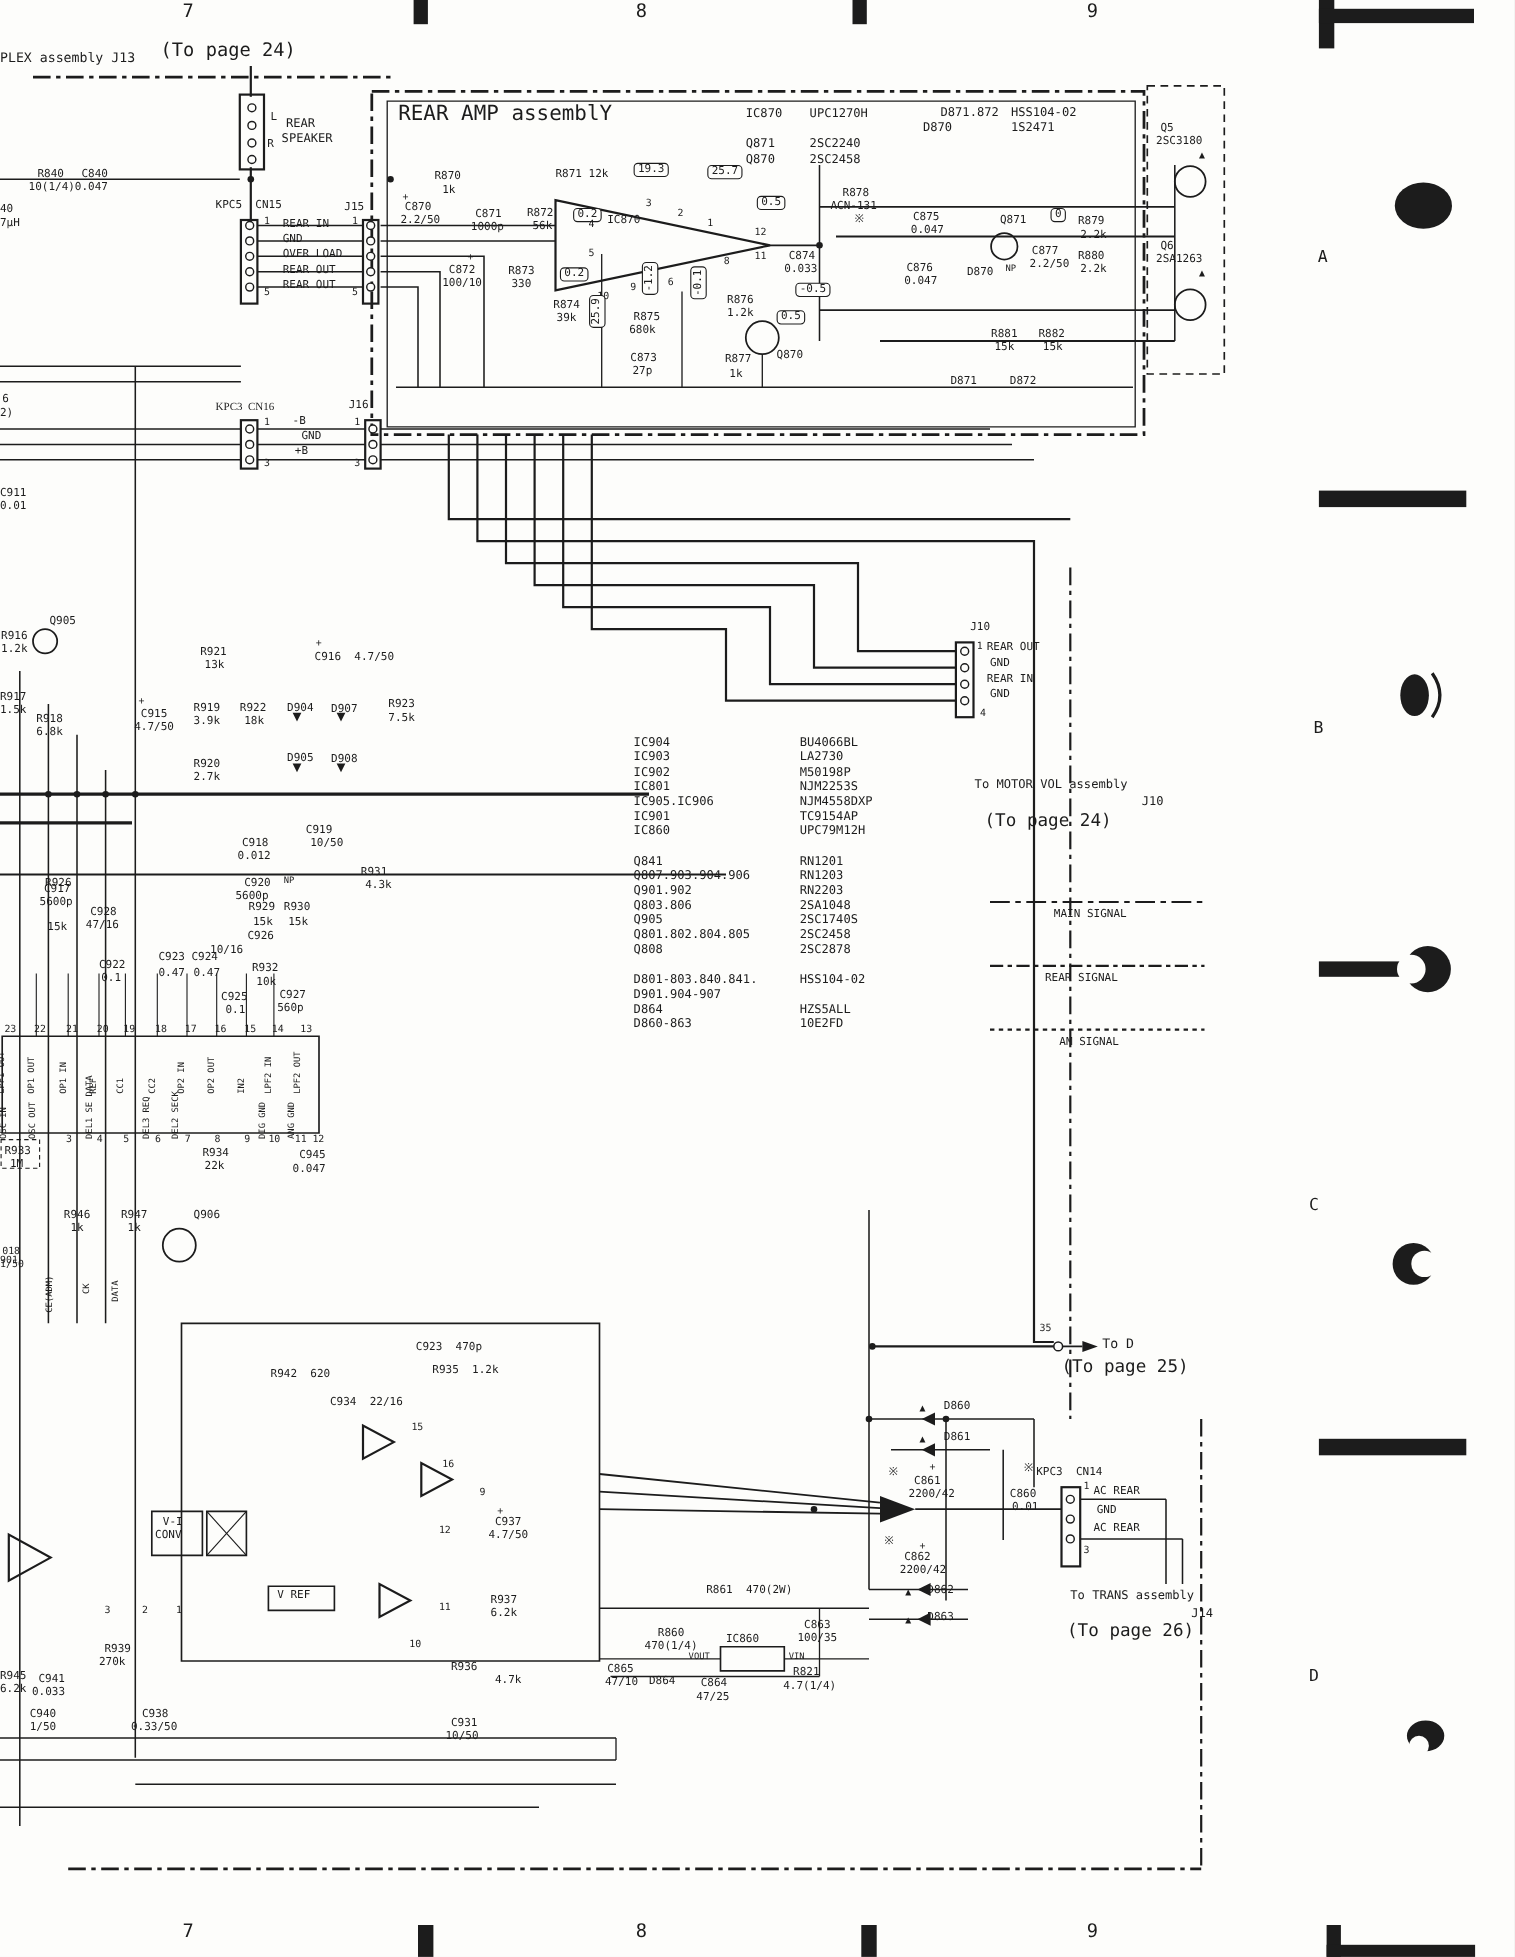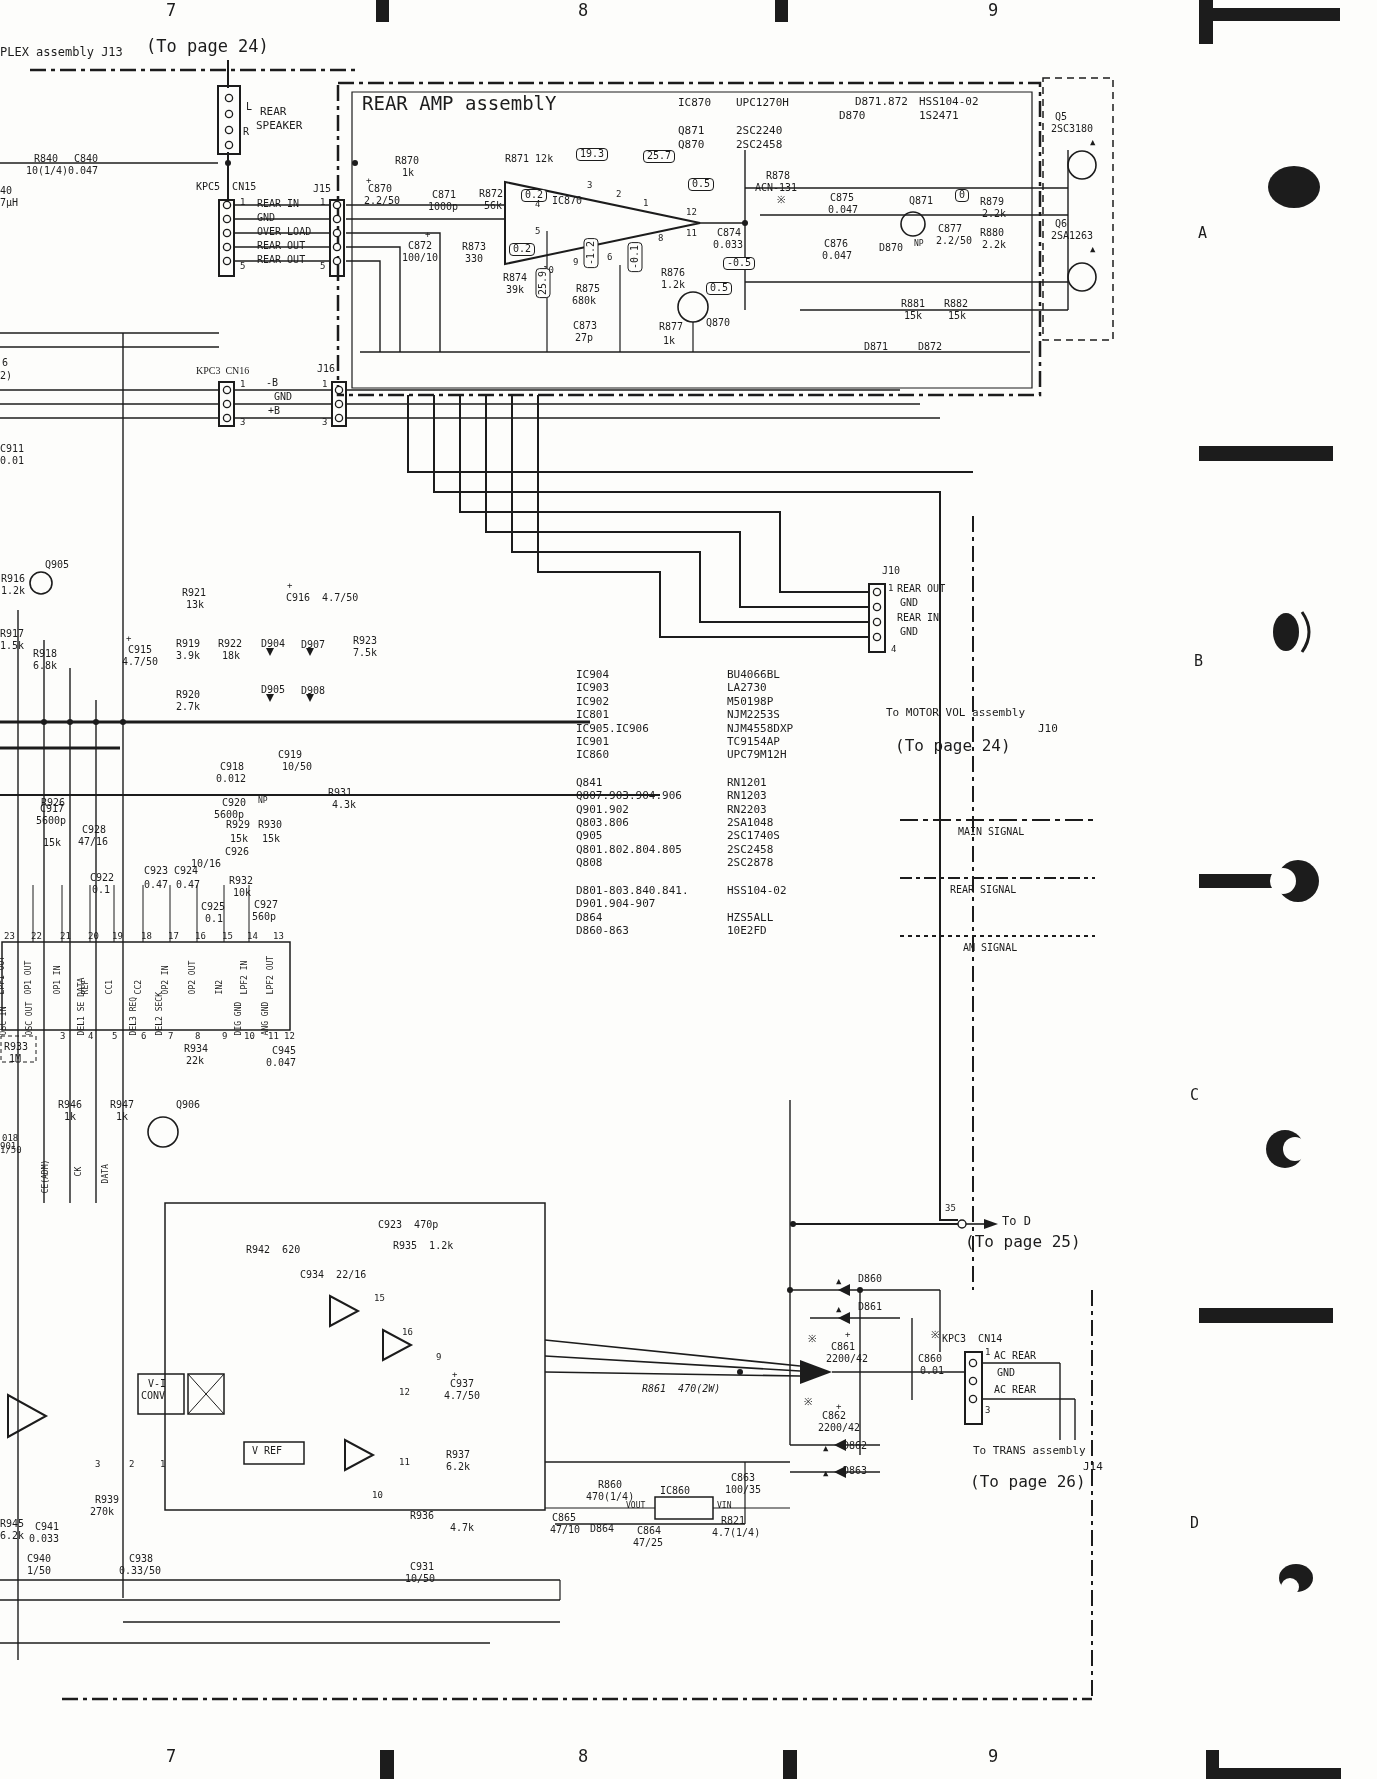--- a/index.html
+++ b/index.html
@@ -500,21 +500,21 @@
       <span class="lbl" style="left: 95px; top: 1495px; font-size: 10px;">R939</span>
       <span class="lbl" style="left: 90px; top: 1507px; font-size: 10px;">270k</span>
       <span class="lbl" style="left: 0px; top: 1519px; font-size: 10px;">R945</span>
       <span class="lbl" style="left: 0px; top: 1531px; font-size: 10px;">6.2k</span>
       <span class="lbl" style="left: 35px; top: 1522px; font-size: 10px;">C941</span>
       <span class="lbl" style="left: 29px; top: 1534px; font-size: 10px;">0.033</span>
       <span class="lbl" style="left: 27px; top: 1554px; font-size: 10px; text-align: center;">C940</span>
       <span class="lbl" style="left: 27px; top: 1566px; font-size: 10px;">1/50</span>
       <span class="lbl" style="left: 129px; top: 1554px; font-size: 10px;">C938</span>
       <span class="lbl" style="left: 119px; top: 1566px; font-size: 10px;">0.33/50</span>
-      <span class="lbl" style="left: 642px; top: 1384px; font-size: 10px; font-style: italic;">R861  470(2W)</span>
+      <span class="lbl" style="left: 642px; top: 1441px; font-size: 10px;">R861  470(2W)</span>
       <span class="lbl" style="left: 731px; top: 1473px; font-size: 10px;">C863</span>
       <span class="lbl" style="left: 725px; top: 1485px; font-size: 10px;">100/35</span>
       <span class="lbl" style="left: 598px; top: 1480px; font-size: 10px;">R860</span>
       <span class="lbl" style="left: 586px; top: 1492px; font-size: 10px;">470(1/4)</span>
       <span class="lbl" style="left: 660px; top: 1486px; font-size: 10px;">IC860</span>
       <span class="lbl" style="left: 626px; top: 1502px; font-size: 8px;">VOUT</span>
       <span class="lbl" style="left: 717px; top: 1502px; font-size: 8px;">VIN</span>
       <span class="lbl" style="left: 552px; top: 1513px; font-size: 10px;">C865</span>
       <span class="lbl" style="left: 550px; top: 1525px; font-size: 10px;">47/10</span>
       <span class="lbl" style="left: 590px; top: 1524px; font-size: 10px;">D864</span>

